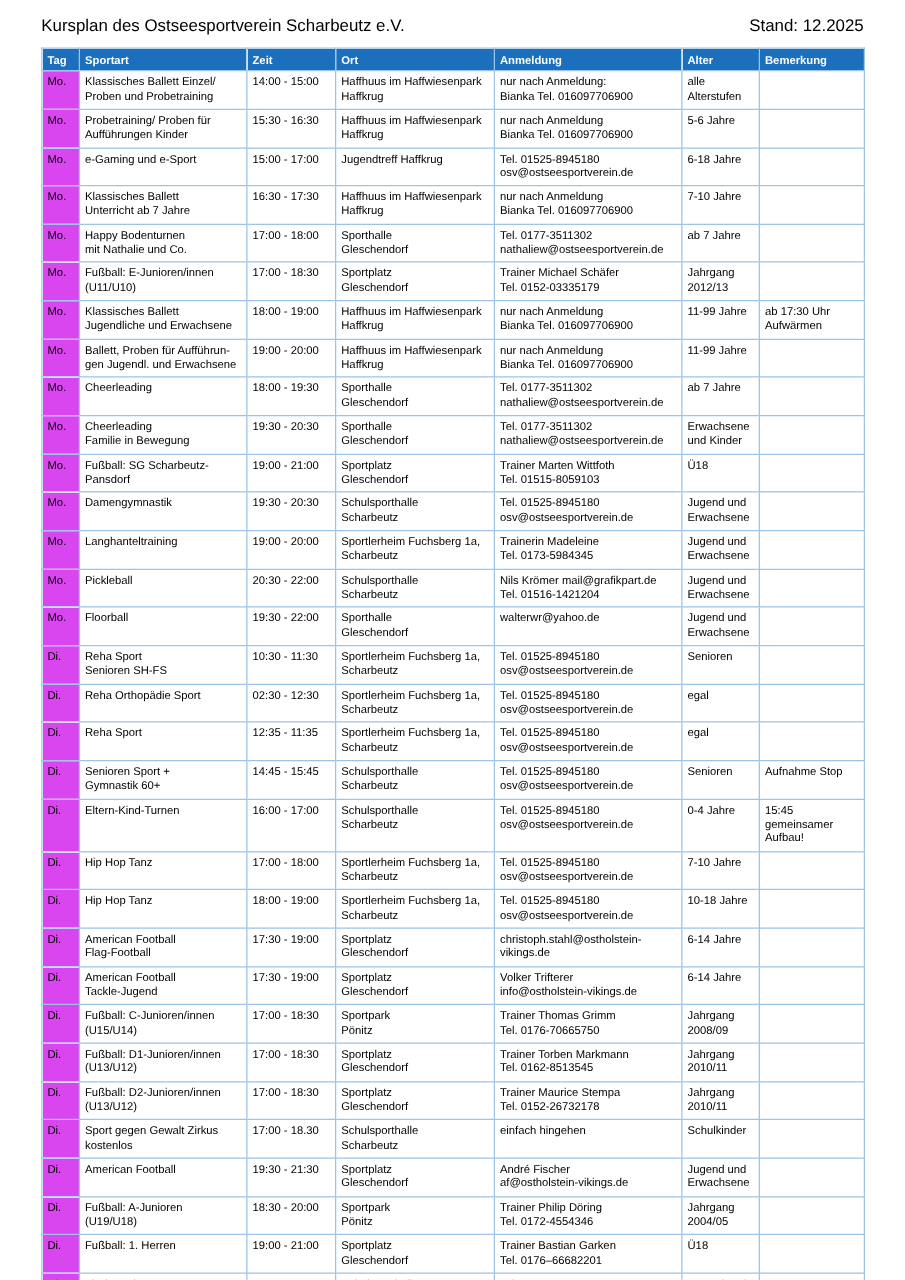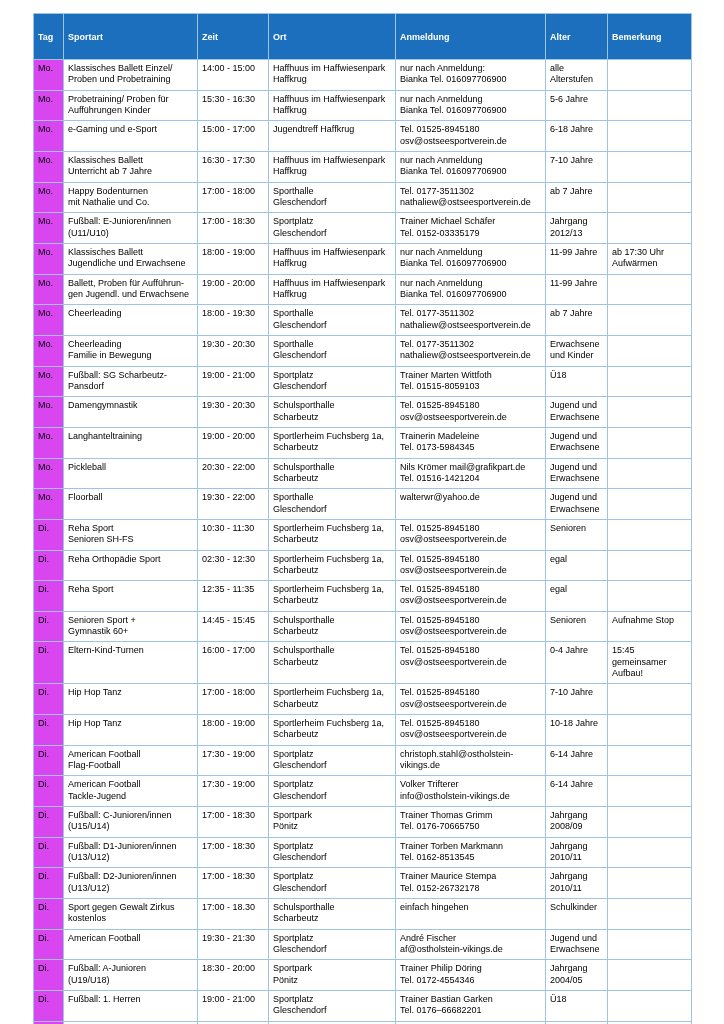--- a/index.html
+++ b/index.html
@@ -15,21 +15,21 @@
   .titlebar {
     display:flex; justify-content:space-between; align-items:baseline;
     font-size:13.5px; line-height:1.2; margin-bottom:9px;
   }
   table.schedule {
     border-collapse:collapse; table-layout:fixed; width:658px;
   }
   table.schedule th {
     background:#1B6FBC; color:#ffffff;
     font-size:9px; font-weight:bold; text-align:left;
-    padding:17px 4px; border:1px solid #9DC3E6; height:11px;
+    padding:3px 4px; border:1px solid #9DC3E6; height:11px;
     overflow:hidden; white-space:nowrap;
   }
   table.schedule td {
     font-size:9px; line-height:1.26;
     padding:3px 4px 4px 4px;
     border:1px solid #9DC3E6;
     vertical-align:top; white-space:pre-line;
     height:20px; overflow:hidden;
   }
   table.schedule td.col-tag { background:#d946ef; }
@@ -39,20 +39,24 @@
   .col-ort       { width:127px; }
   .col-anmeldung { width:150px; }
   .col-alter     { width:62px;  }
   .col-bemerkung { width:84px;  }
 </style>
 </head>
 <body>
 
 <div class="sheet">
 
+  <div class="titlebar">
+    <span>Kursplan des Ostseesportverein Scharbeutz e.V.</span>
+    <span>Stand: 12.2025</span>
+  </div>
 
   <table class="schedule">
     <colgroup>
       <col class="col-tag">
         <col class="col-sportart">
         <col class="col-zeit">
         <col class="col-ort">
       <col class="col-anmeldung">
         <col class="col-alter">
         <col class="col-bemerkung">

